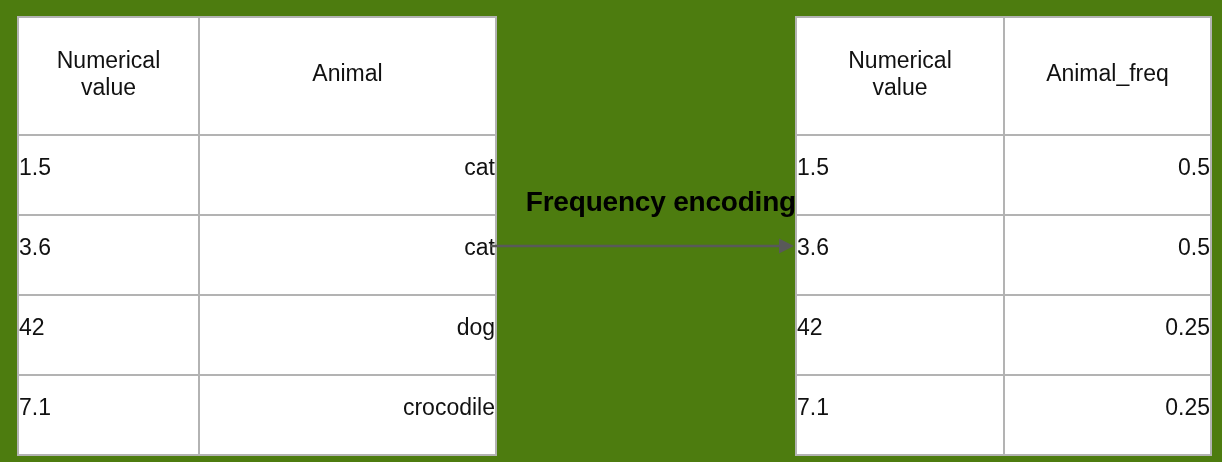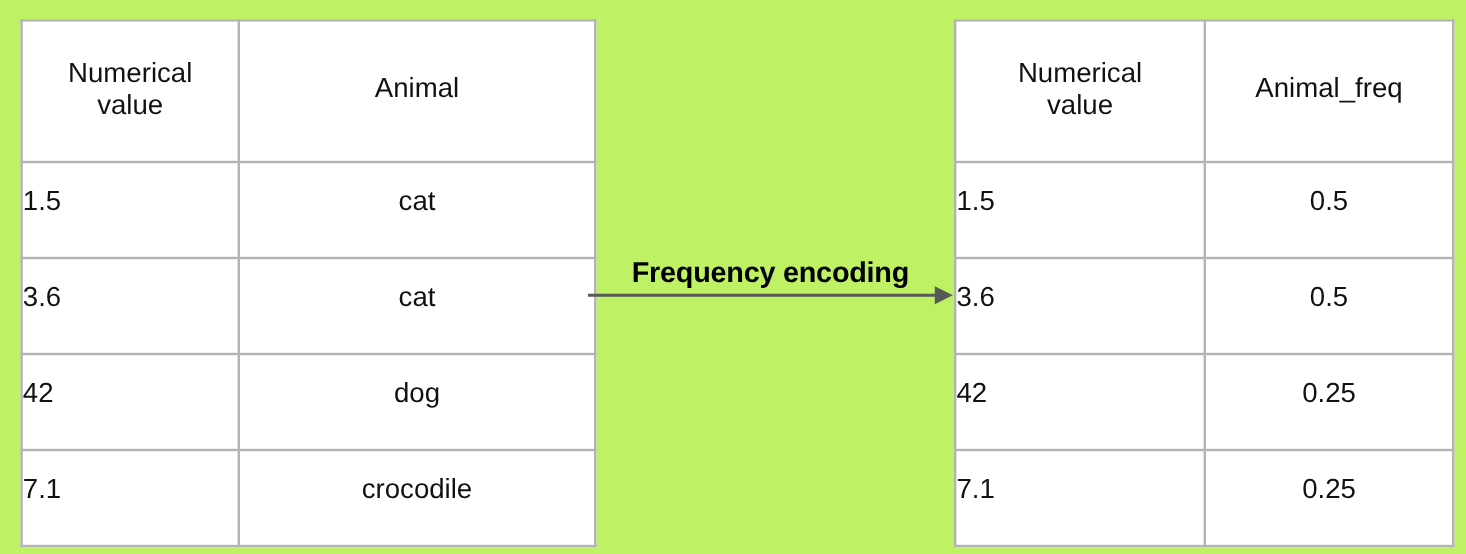--- a/index.html
+++ b/index.html
@@ -8,21 +8,21 @@
     background: #ffffff;
   }
   body {
     font-family: "Liberation Sans", sans-serif;
     color: #000000;
   }
   #canvas {
     position: relative;
     width: 1222px;
     height: 462px;
-    background: #bef264;
+    background: #4d7c0f;
     overflow: hidden;
   }
 
   
   .data-table {
     position: absolute;
     border-collapse: collapse;
     table-layout: fixed;
     background: #ffffff;
   }
@@ -46,21 +46,21 @@
   .body-cell {
     height: 78px;
   }
   .num-cell {
   }
   .num-cell .cell-inner {
     position: relative;
     top: -7px;
   }
   .txt-cell {
-    text-align: center;
+    text-align: right;
     padding-left: 13px;
   }
   .txt-cell .cell-inner {
     position: relative;
     top: -7px;
   }
 
   
   #table-source {
     left: 17px;
@@ -85,27 +85,26 @@
     left: 488px;
     top: 186px;
     width: 308px;
     height: 78px;
   }
   #transform-label {
     position: absolute;
     left: 0;
     top: 0;
     width: 308px;
-    text-align: center;
-    font-size: 24px;
+    text-align: right;
+    font-size: 28px;
     font-weight: bold;
     color: #000000;
     letter-spacing: -0.2px;
     white-space: nowrap;
-    margin-top: 28px;
   }
   #transform-arrow {
     position: absolute;
     left: 0;
     top: 48px;
     width: 308px;
     height: 24px;
   }
 </style>
 </head>

